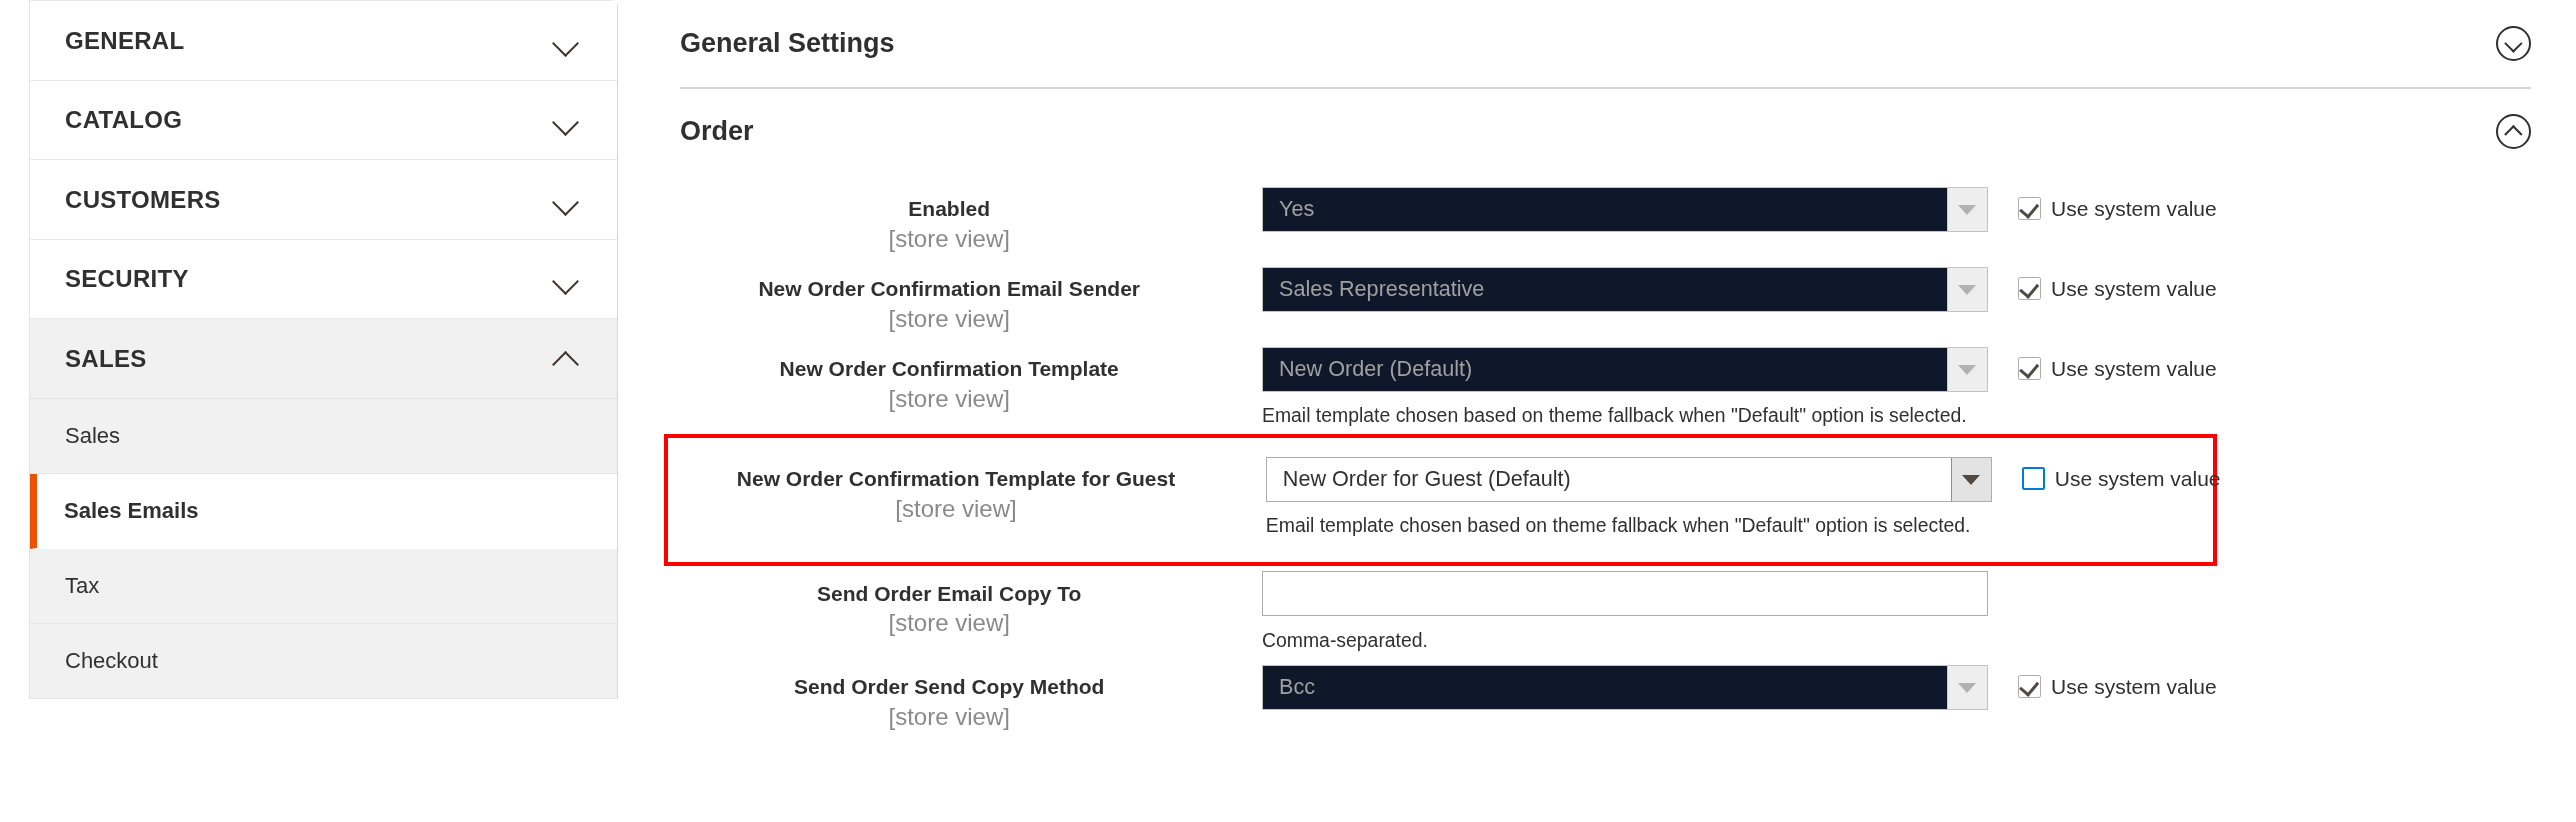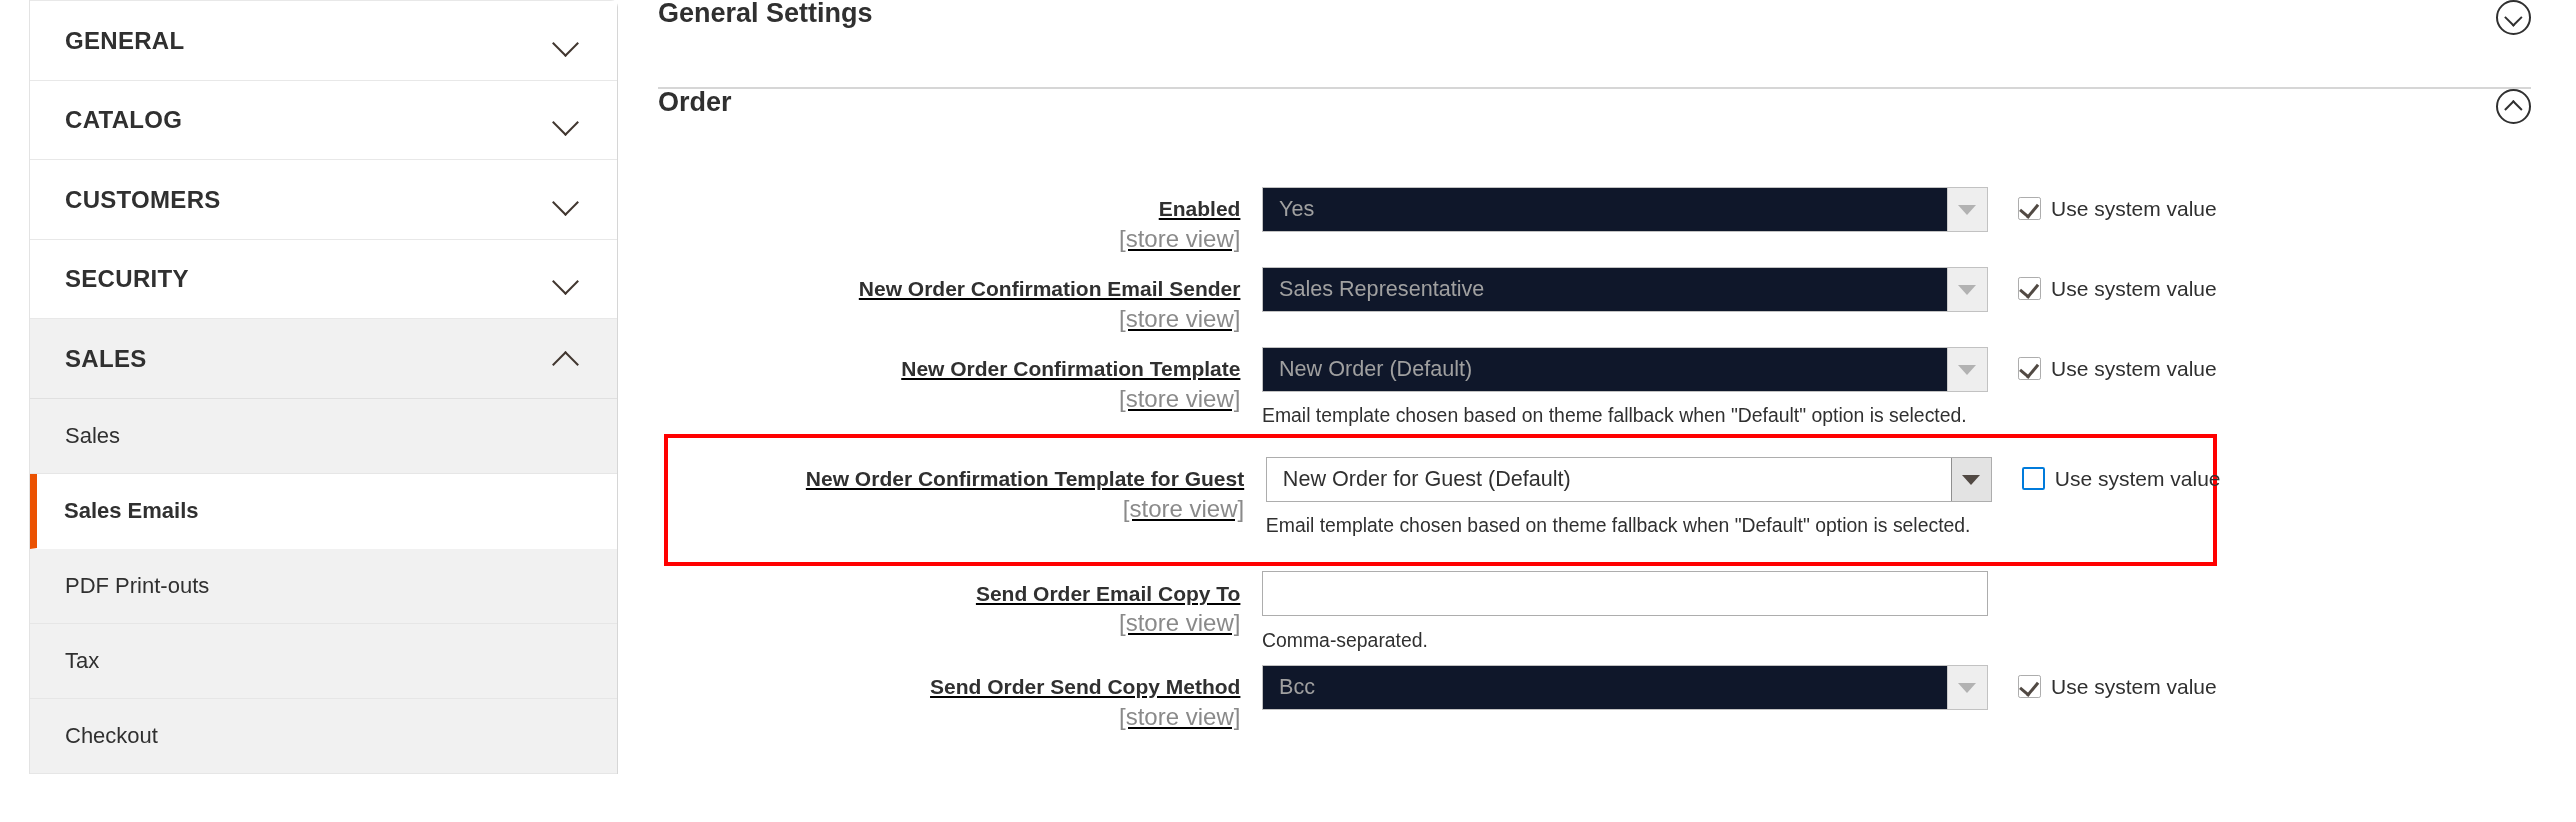--- a/index.html
+++ b/index.html
@@ -116,22 +116,24 @@
   .main {
     flex: 1 1 auto;
     height: 822px;
     padding: 0 45px 0 40px;
     background: #ffffff;
     overflow: hidden;
   }
 
   .section-head {
     display: flex;
+    align-items: center;
     height: 89px;
     border-bottom: 2.2px solid #d6d6d6;
+    margin-left: 22px;
   }
   .section-head.order {
     border-bottom: none;
     height: 85px;
   }
   .section-title {
     flex: 1 1 auto;
     font-size: 27px;
     font-weight: bold;
     color: #303030;
@@ -169,24 +171,23 @@
 
   .row {
     display: flex;
     align-items: flex-start;
     padding: 5.8px 0;
   }
 
   .row-label {
     flex: 0 0 604px;
     width: 604px;
-    text-align: right;
+    text-align: center;
     padding-right: 21.6px;
     padding-top: 9.3px;
-    text-decoration: underline;
   }
   .lbl {
     display: block;
     font-size: 21px;
     font-weight: bold;
     color: #303030;
     line-height: 1.22;
   }
   .scope {
     display: block;
@@ -365,23 +366,20 @@
       </div>
 
       <div class="sb-sub">
         <span class="sb-sub-label">Sales</span>
       </div>
 
       <div class="sb-sub current">
         <span class="sb-sub-label">Sales Emails</span>
       </div>
 
-      <div class="sb-sub">
-        <span class="sb-sub-label">PDF Print-outs</span>
-      </div>
 
       <div class="sb-sub">
         <span class="sb-sub-label">Tax</span>
       </div>
 
       <div class="sb-sub">
         <span class="sb-sub-label">Checkout</span>
       </div>
 
     </div>

